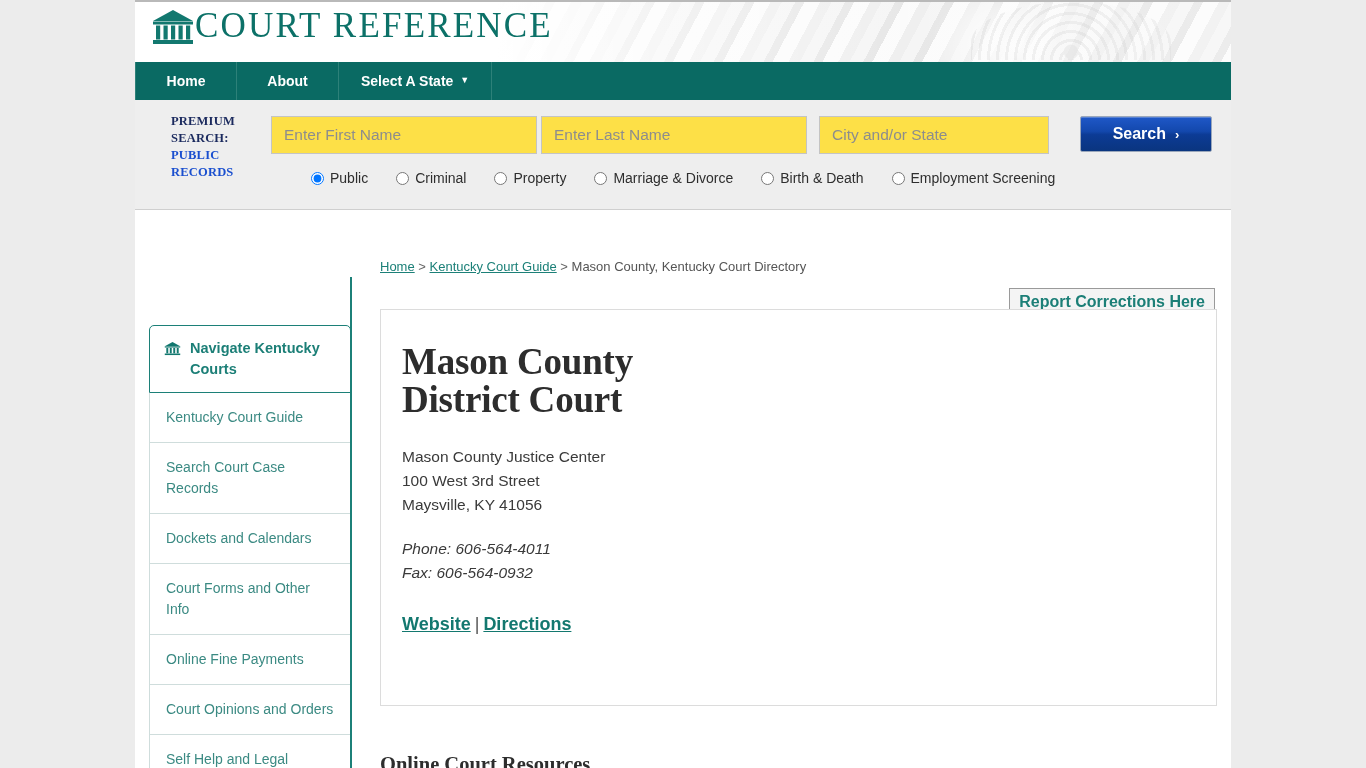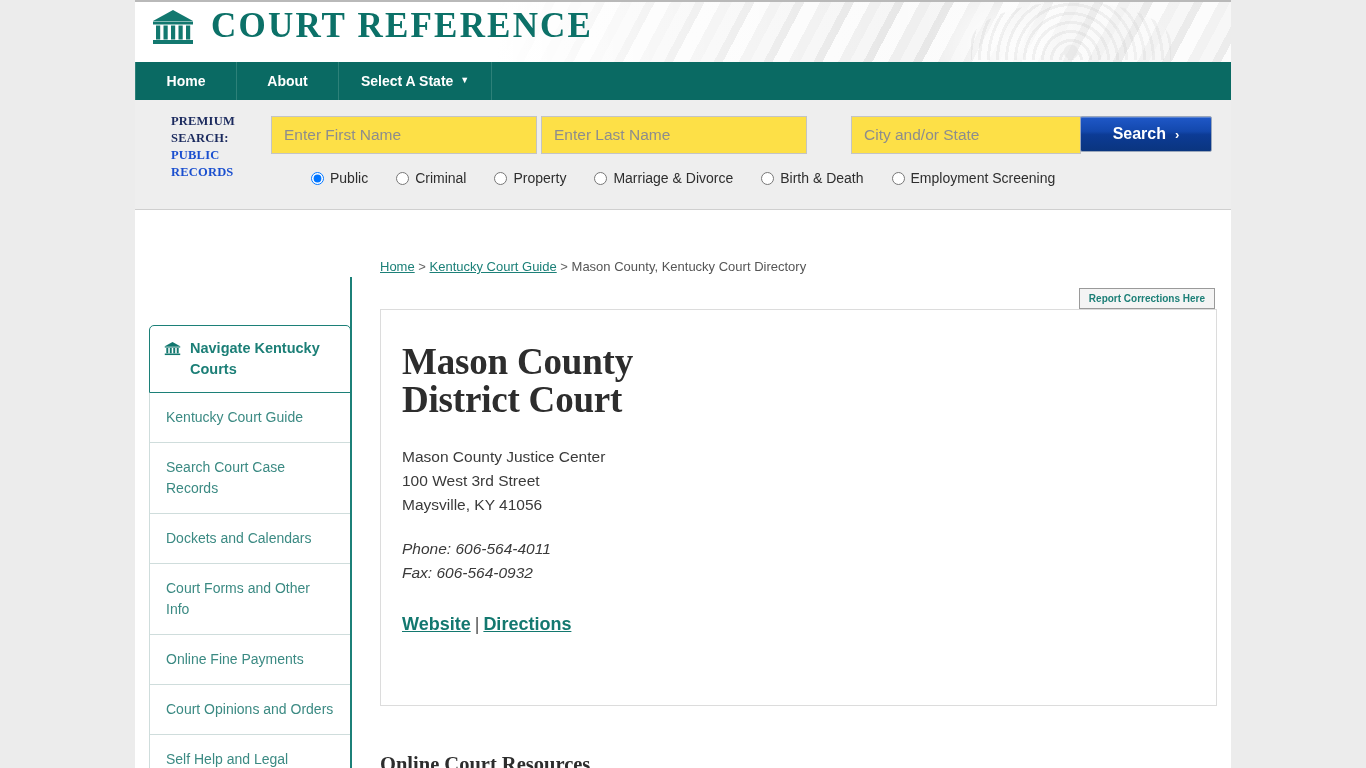--- a/index.html
+++ b/index.html
@@ -58,23 +58,22 @@
     border-radius: 50% 50% 0 0 / 70% 70% 0 0;
     opacity: .55;
   }
   .masthead-top-line {
     position: absolute; left: 0; right: 0; top: 0; height: 2px;
     background: #b9b9b9;
   }
   .brand {
     position: absolute;
     left: 16px; top: 8px;
-    display: flex; align-items: center; gap: 16px;
+    display: flex; align-items: center; gap: 0;
     z-index: 5;
-    font-weight: bold;
   }
   .brand-icon { width: 44px; height: 38px; display: block; }
   .brand-text {
     font-family: "Liberation Serif", serif;
     font-size: 35px;
     letter-spacing: 2.2px;
     color: #0c7168;
     white-space: nowrap;
     line-height: 1;
     padding-bottom: 3px;
@@ -130,21 +129,21 @@
     background: #fde047;
     font-family: "Liberation Sans", sans-serif;
     font-size: 15.5px;
     color: #333;
     padding: 0 12px;
     outline: none;
   }
   .field::placeholder { color: #8d8d8d; }
   #f-first { left: 136px; width: 266px; }
   #f-last  { left: 406px; width: 266px; }
-  #f-city  { left: 716px; width: 230px; }
+  #f-city  { left: 684px; width: 230px; }
   .search-btn {
     position: absolute;
     left: 945px; top: 16px;
     width: 132px; height: 36px;
     border: 1px solid #9aa7bb;
     border-radius: 2px;
     background: linear-gradient(180deg, #1f58c8 0%, #1348ad 42%, #0c3b95 52%, #0a357f 100%);
     color: #fff;
     font-size: 16px;
     font-weight: bold;
@@ -231,21 +230,21 @@
     background: #1c8078;
   }
 
   
   .report-btn {
     position: absolute;
     right: 16px; top: 78px;
     border: 1px solid #9a9a9a;
     background: #f4f4f4;
     color: #1c7f77;
-    font-size: 10px;
+    font-size: 16px;
     font-weight: bold;
     padding: 4px 9px;
     cursor: pointer;
     white-space: nowrap;
   }
 
   
   .court-card {
     position: absolute;
     left: 245px; top: 99px;

